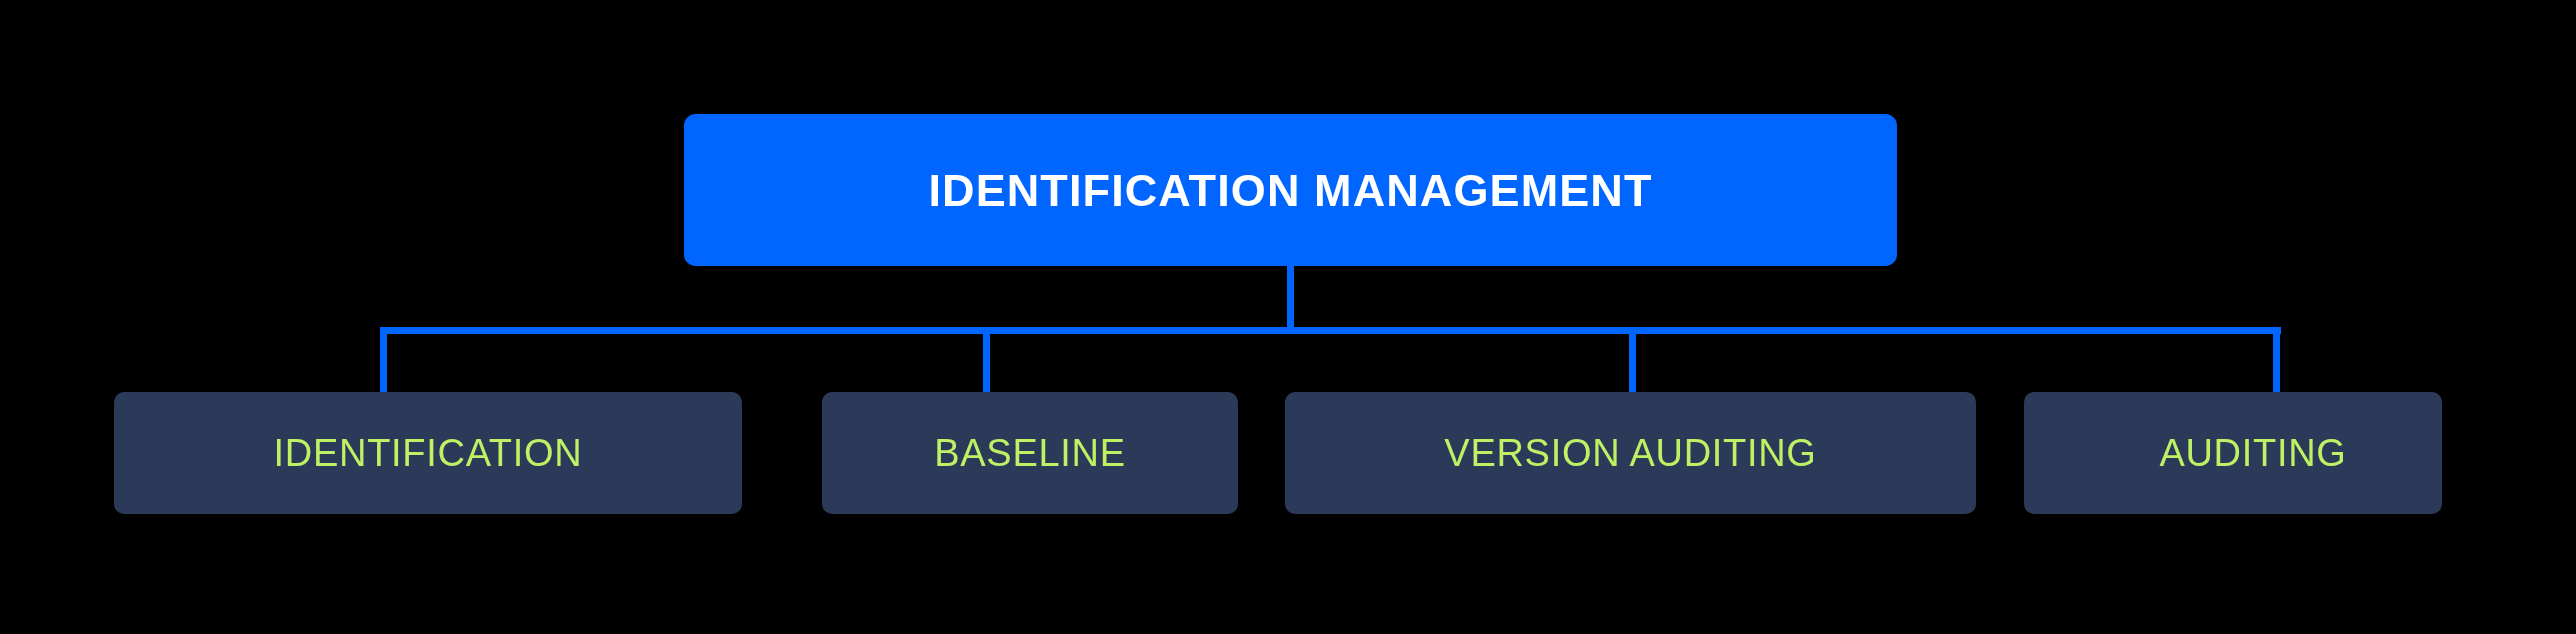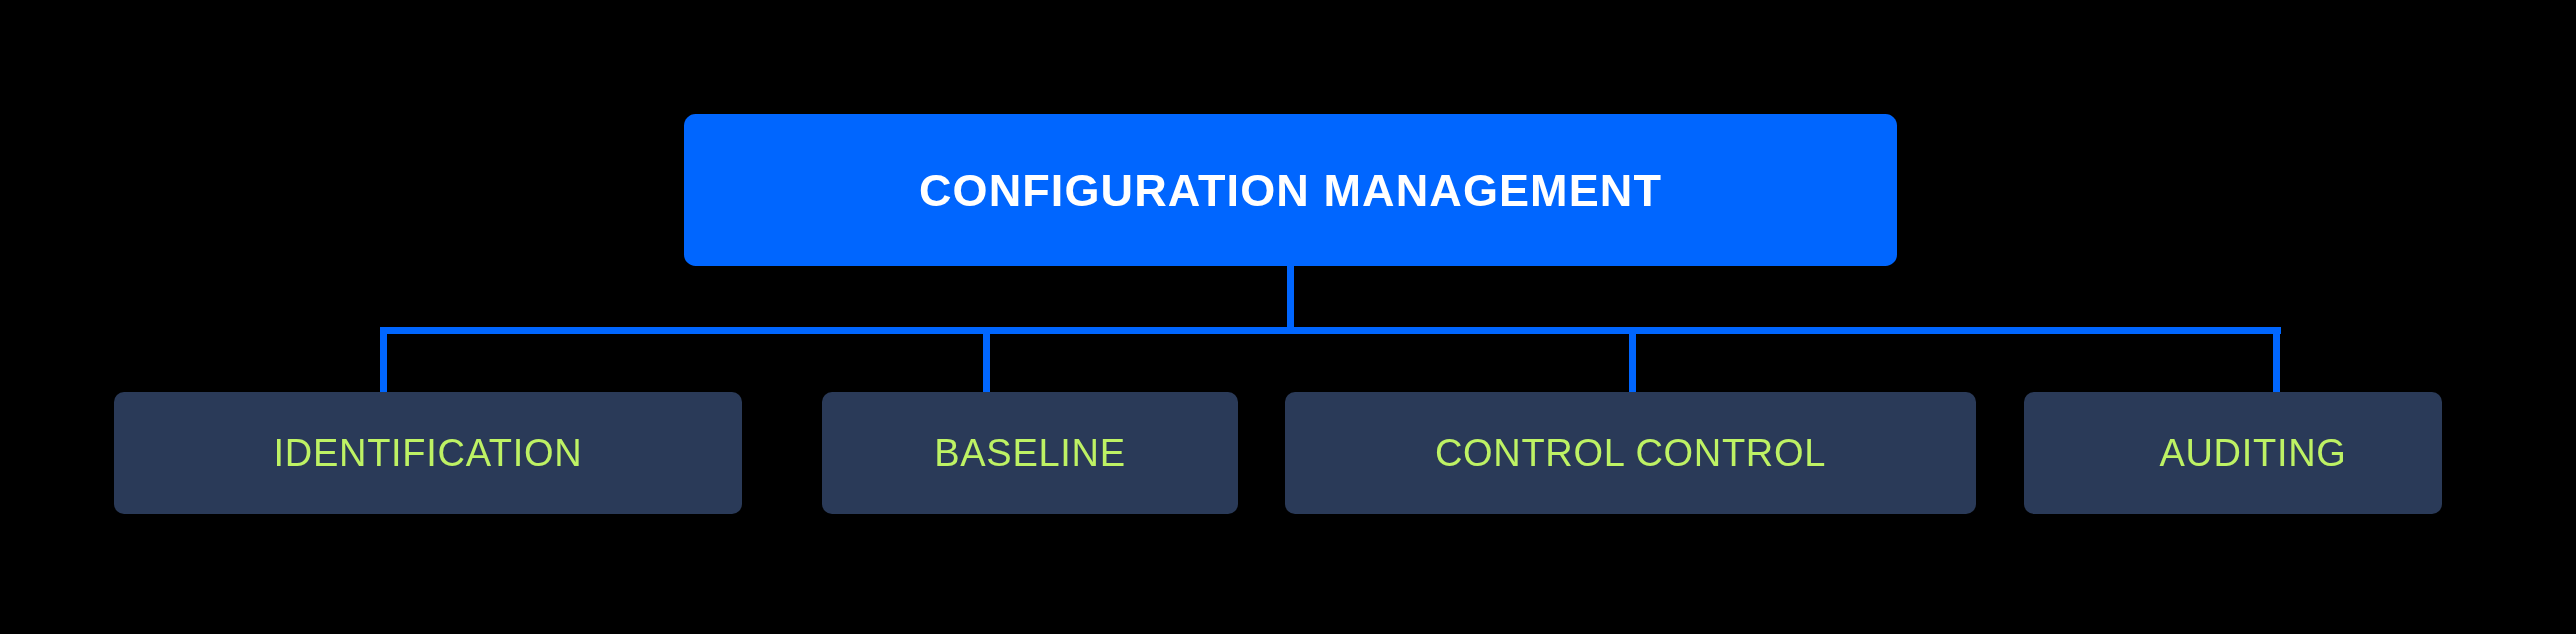--- a/index.html
+++ b/index.html
@@ -71,21 +71,21 @@
   }
   .conn-h { height: 7.2px; }
   .conn-v { width: 7.2px; }
 </style>
 </head>
 <body>
 
 <div id="diagram-canvas">
 
   <div class="root-node">
-    <span class="root-label">CONFIGURATION MANAGEMENT</span>
+    <span class="root-label">IDENTIFICATION MANAGEMENT</span>
   </div>
 
   <div class="conn conn-v" style="left:1287px; top:266px; height:68px;"></div>
 
   <div class="conn conn-h" style="left:380px; top:327px; width:1901px;"></div>
 
   <div class="conn conn-v" style="left:380px; top:327px; height:68px;"></div>
 
   <div class="conn conn-v" style="left:983px; top:327px; height:68px;"></div>
 
@@ -95,21 +95,21 @@
 
   <div class="child-node" style="left:114px; width:628px;">
     <span class="child-label">IDENTIFICATION</span>
   </div>
 
   <div class="child-node" style="left:822px; width:416px;">
     <span class="child-label">BASELINE</span>
   </div>
 
   <div class="child-node" style="left:1285px; width:691px;">
-    <span class="child-label">CONTROL CONTROL</span>
+    <span class="child-label">VERSION AUDITING</span>
   </div>
 
   <div class="child-node" style="left:2024px; width:418px;padding-left:40px;">
     <span class="child-label">AUDITING</span>
   </div>
 
 </div>
 
 
 </body></html>

